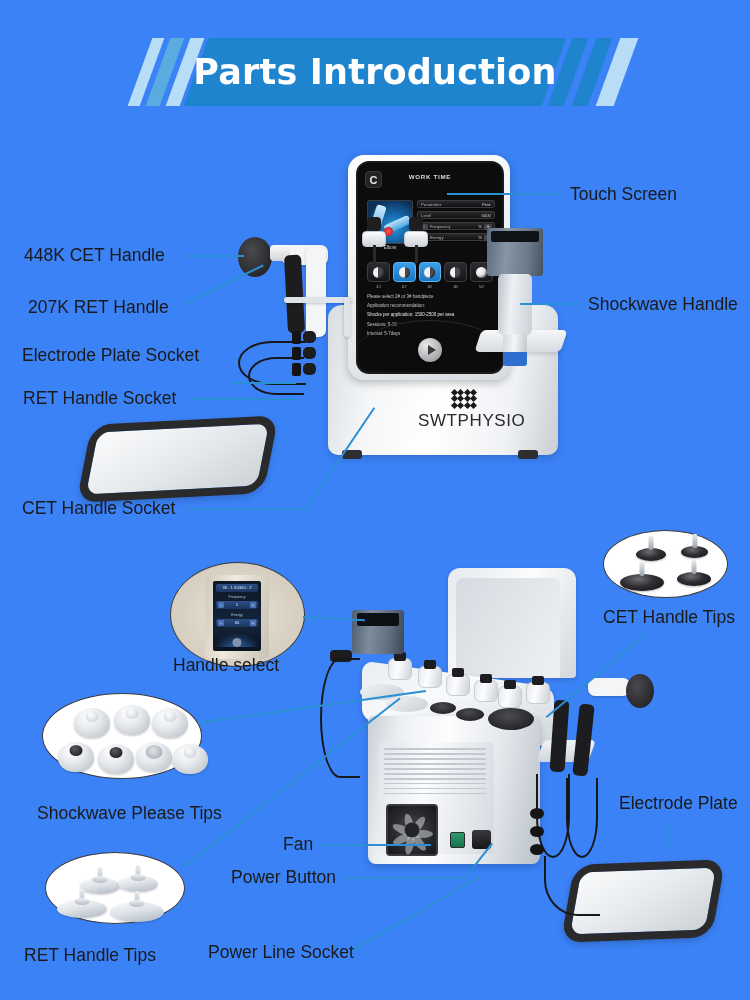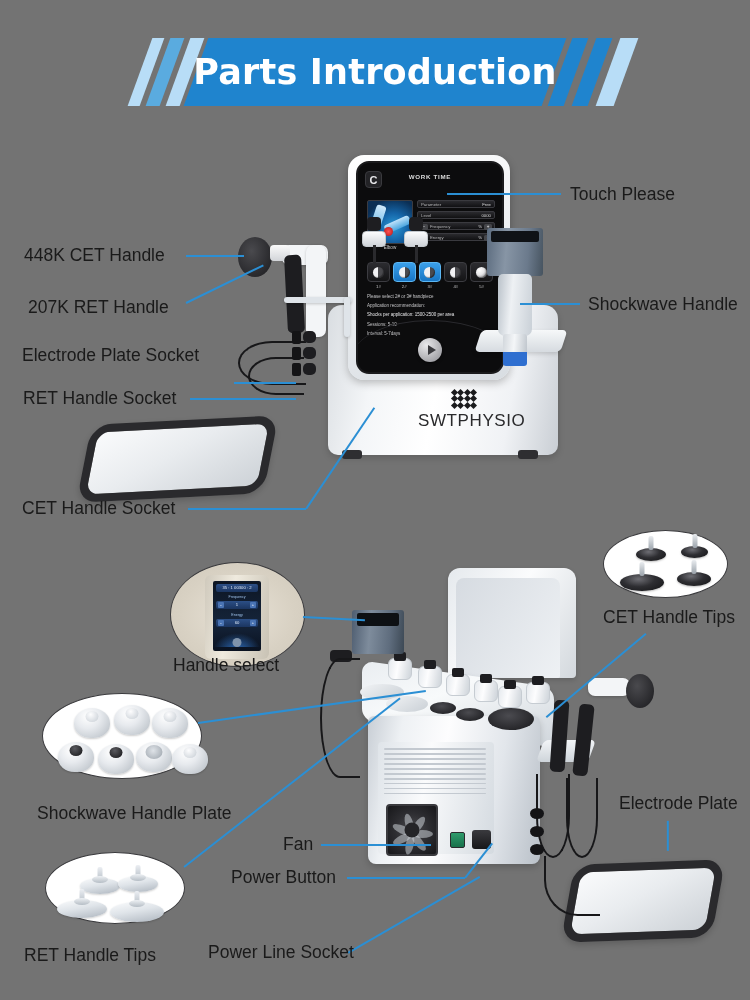--- a/index.html
+++ b/index.html
@@ -2,21 +2,21 @@
 <html><head>
 <meta charset="utf-8">
 <style>
   * { box-sizing: border-box; margin: 0; padding: 0; }
   html, body {
     width: 750px; height: 1000px;
     background: #ffffff;
     font-family: "Liberation Sans", sans-serif;
     overflow: hidden;
   }
-  #root { position: relative; width: 750px; height: 1000px; background: #737373; }
+  #root { position: relative; width: 750px; height: 1000px; background: #3b82f6; }
 
   
   .banner { position: absolute; left: 0; top: 38px; width: 750px; height: 68px; }
   .banner-stripe {
     position: absolute; top: 0; height: 68px;
     transform: skewX(-20deg);
   }
   .banner-main {
     position: absolute; top: 0; height: 68px;
     background: #1f84ce; transform: skewX(-20deg);
@@ -518,21 +518,21 @@
   <div class="leader" style="left:234px;top:382px;width:62px;"></div>
   <div class="leader" style="left:190px;top:398px;width:106px;"></div>
   <div class="leader" style="left:188px;top:508px;width:118px;"></div>
   <div class="leader" style="left:306px;top:508px;width:122px;transform:rotate(-56deg);"></div>
 
   <div class="lbl" style="left:24px;top:245px;">448K CET Handle</div>
   <div class="lbl" style="left:28px;top:297px;">207K RET Handle</div>
   <div class="lbl" style="left:22px;top:345px;">Electrode Plate Socket</div>
   <div class="lbl" style="left:23px;top:388px;">RET Handle Socket</div>
   <div class="lbl" style="left:22px;top:498px;">CET Handle Socket</div>
-  <div class="lbl" style="left:570px;top:184px;">Touch Please</div>
+  <div class="lbl" style="left:570px;top:184px;">Touch Screen</div>
   <div class="lbl" style="left:588px;top:294px;text-align:center;">Shockwave Handle</div>
 
   <div class="dev2">
     <div class="d2-back"></div>
     <div class="d2-back2"></div>
     <div class="d2-top"></div>
     <div class="d2-body"></div>
     <div class="d2-panel"></div>
 
     <div class="d2-vents">
@@ -625,21 +625,21 @@
   <div class="lbl" style="left:173px;top:655px;">Handle select</div>
 
   <div class="ellipse" style="left:42px;top:693px;width:160px;height:86px;"></div>
   <div class="tip-sw" style="left:74px;top:708px;"></div>
   <div class="tip-sw" style="left:114px;top:705px;"></div>
   <div class="tip-sw" style="left:152px;top:708px;"></div>
   <div class="tip-sw dark" style="left:58px;top:742px;"></div>
   <div class="tip-sw dark" style="left:98px;top:744px;"></div>
   <div class="tip-sw hollow" style="left:136px;top:742px;"></div>
   <div class="tip-sw" style="left:172px;top:744px;"></div>
-  <div class="lbl" style="left:37px;top:803px;">Shockwave Handle Plate</div>
+  <div class="lbl" style="left:37px;top:803px;">Shockwave Please Tips</div>
 
   <div class="ellipse" style="left:45px;top:852px;width:140px;height:72px;"></div>
   <div class="tip-ret" style="left:80px;top:878px;"></div>
   <div class="tip-ret" style="left:118px;top:876px;"></div>
   <div class="tip-ret" style="left:57px;top:900px;width:50px;height:18px;"></div>
   <div class="tip-ret" style="left:110px;top:902px;width:54px;height:20px;"></div>
   <div class="lbl" style="left:24px;top:945px;">RET Handle Tips</div>
 
   <div class="leader" style="left:646px;top:633px;width:130px;transform:rotate(140deg);"></div>
   <div class="leader" style="left:303px;top:616px;width:62px;transform:rotate(3deg);"></div>

